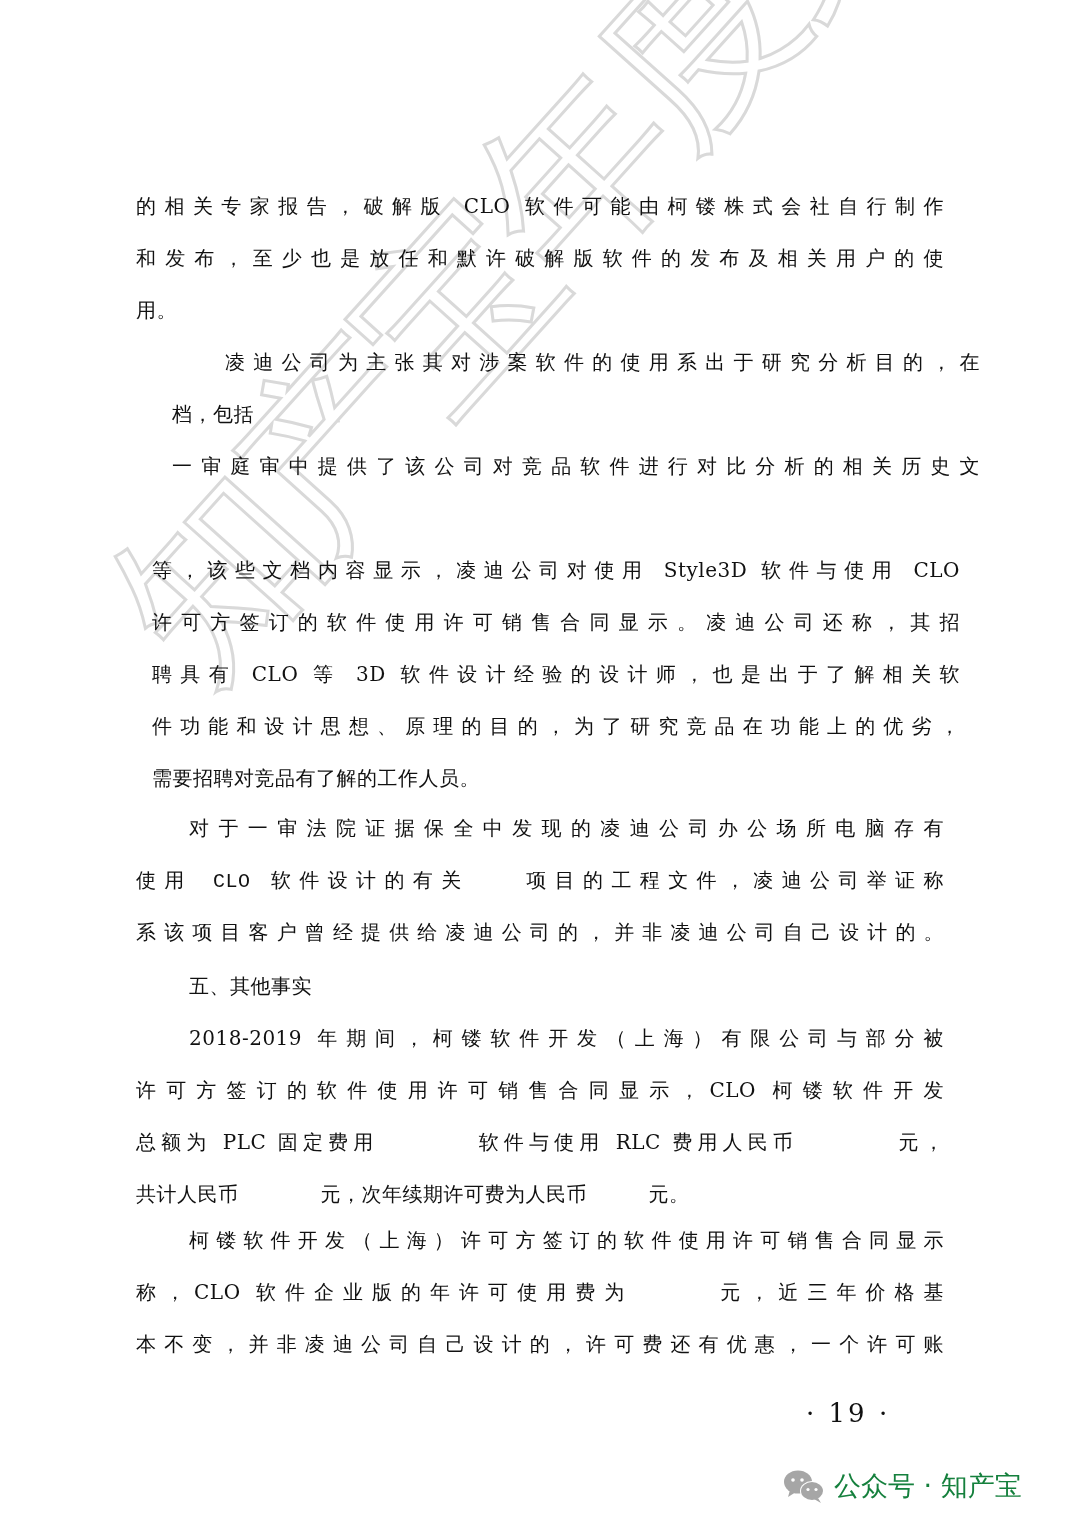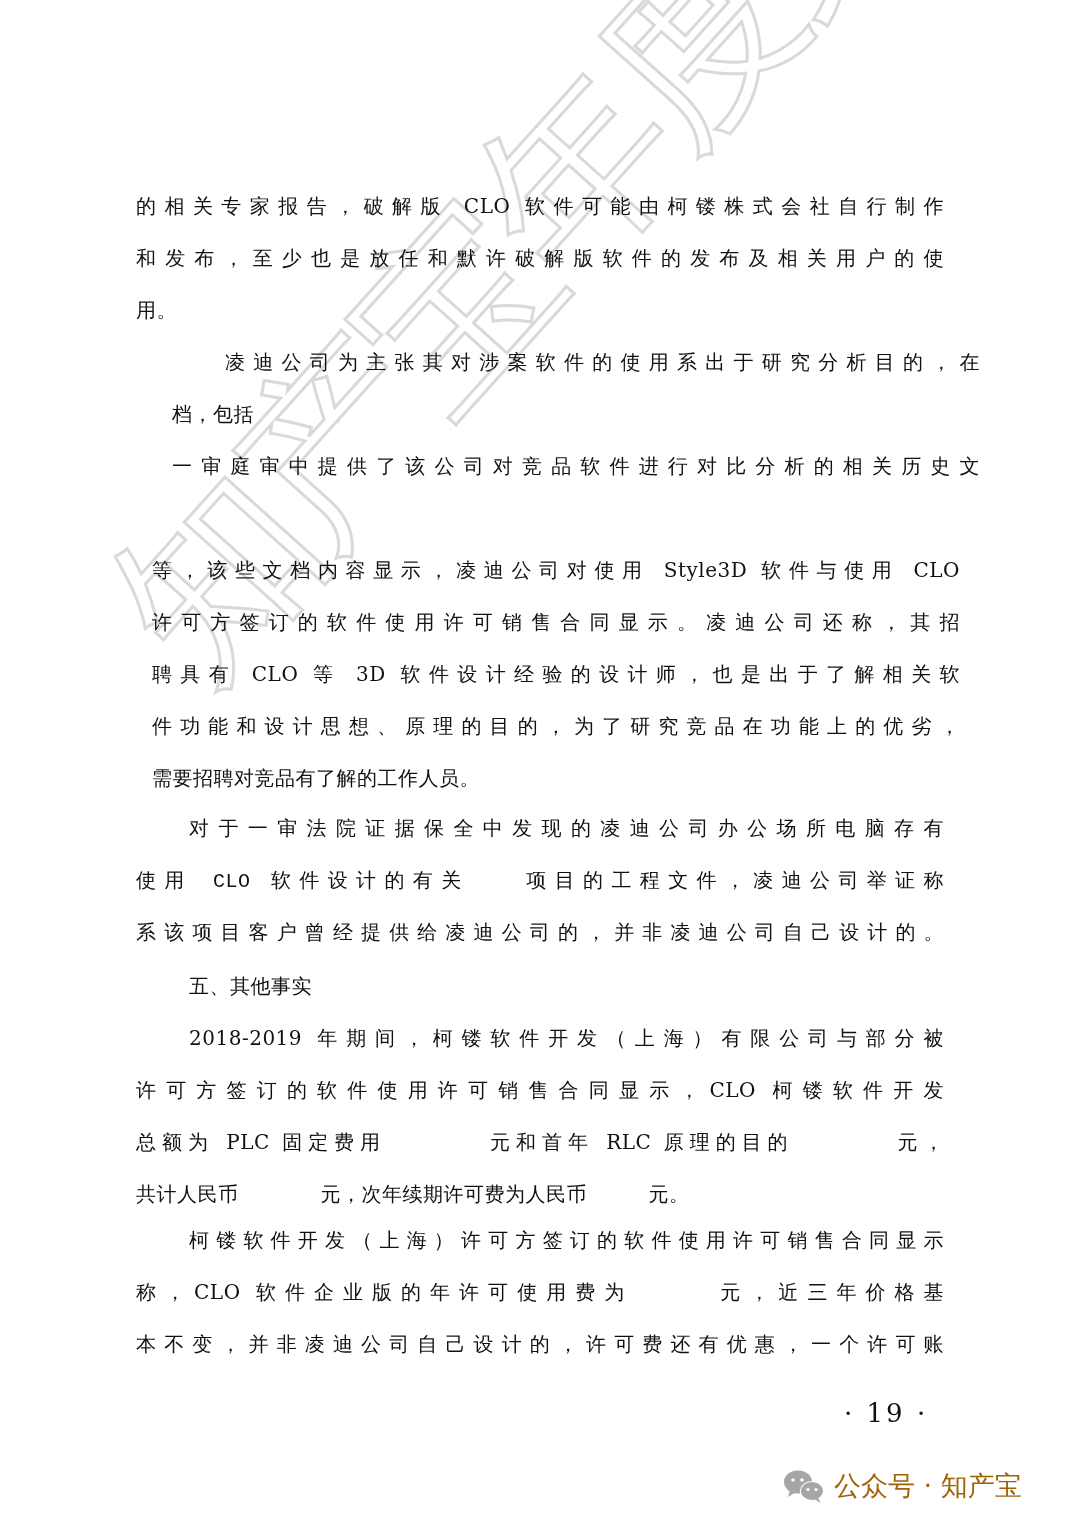--- a/index.html
+++ b/index.html
@@ -20,27 +20,27 @@
     position: absolute; left: 60px; top: 560px;
     font-family: "DejaVu Sans", sans-serif;
     font-size: 190px; font-weight: 300; letter-spacing: -10px;
     color: rgba(0,0,0,0);
     -webkit-text-stroke: 3px #d9d9d9;
     transform: rotate(-48deg); transform-origin: left top;
     white-space: nowrap; pointer-events: none; z-index: 0;
   }
   .content { position: absolute; inset: 0; z-index: 1; }
   .page-number {
-    position: absolute; left: 844px; top: 1398px;
+    position: absolute; left: 806px; top: 1398px;
     font-size: 26px; letter-spacing: 3px; color: #111;
   }
   .footer-brand {
     position: absolute; left: 782px; top: 1466px; height: 40px;
     display: flex; align-items: center; gap: 8px;
-    font-family: "DejaVu Sans", sans-serif; color: #a16207; font-size: 27px;
+    font-family: "DejaVu Sans", sans-serif; color: #15803d; font-size: 27px;
   }
   .wechat-icon { width: 44px; height: 36px; position: relative; }
 </style>
 </head>
 <body>
 
 <div class="page">
   <div class="watermark">知产宝年度案例</div>
 
   <div class="content">
@@ -71,21 +71,21 @@
       <span class="line">系该项目客户曾经提供给凌迪公司的，并非凌迪公司自己设计的。</span>
     </div>
 
     <div class="text-block" style="top:960px;">
       <span class="line last" style="padding-left:53px;">五、其他事实</span>
     </div>
 
     <div class="text-block" style="top:1012px;">
       <span class="line" style="padding-left:53px;">2018-2019 年期间，柯镂软件开发（上海）有限公司与部分被</span>
       <span class="line">许可方签订的软件使用许可销售合同显示，CLO 柯镂软件开发</span>
-      <span class="line">总额为 PLC 固定费用　　　　元和首年 RLC 原理的目的　　　　元，</span>
+      <span class="line">总额为 PLC 固定费用　　　　软件与使用 RLC 费用人民币　　　　元，</span>
       <span class="line last">共计人民币　　　　元，次年续期许可费为人民币　　　元。</span>
     </div>
 
     <div class="text-block" style="top:1214px;">
       <span class="line" style="padding-left:53px;">柯镂软件开发（上海）许可方签订的软件使用许可销售合同显示</span>
       <span class="line">称，CLO 软件企业版的年许可使用费为　　　元，近三年价格基</span>
       <span class="line">本不变，并非凌迪公司自己设计的，许可费还有优惠，一个许可账</span>
     </div>
 
     <div class="page-number">· 19 ·</div>

